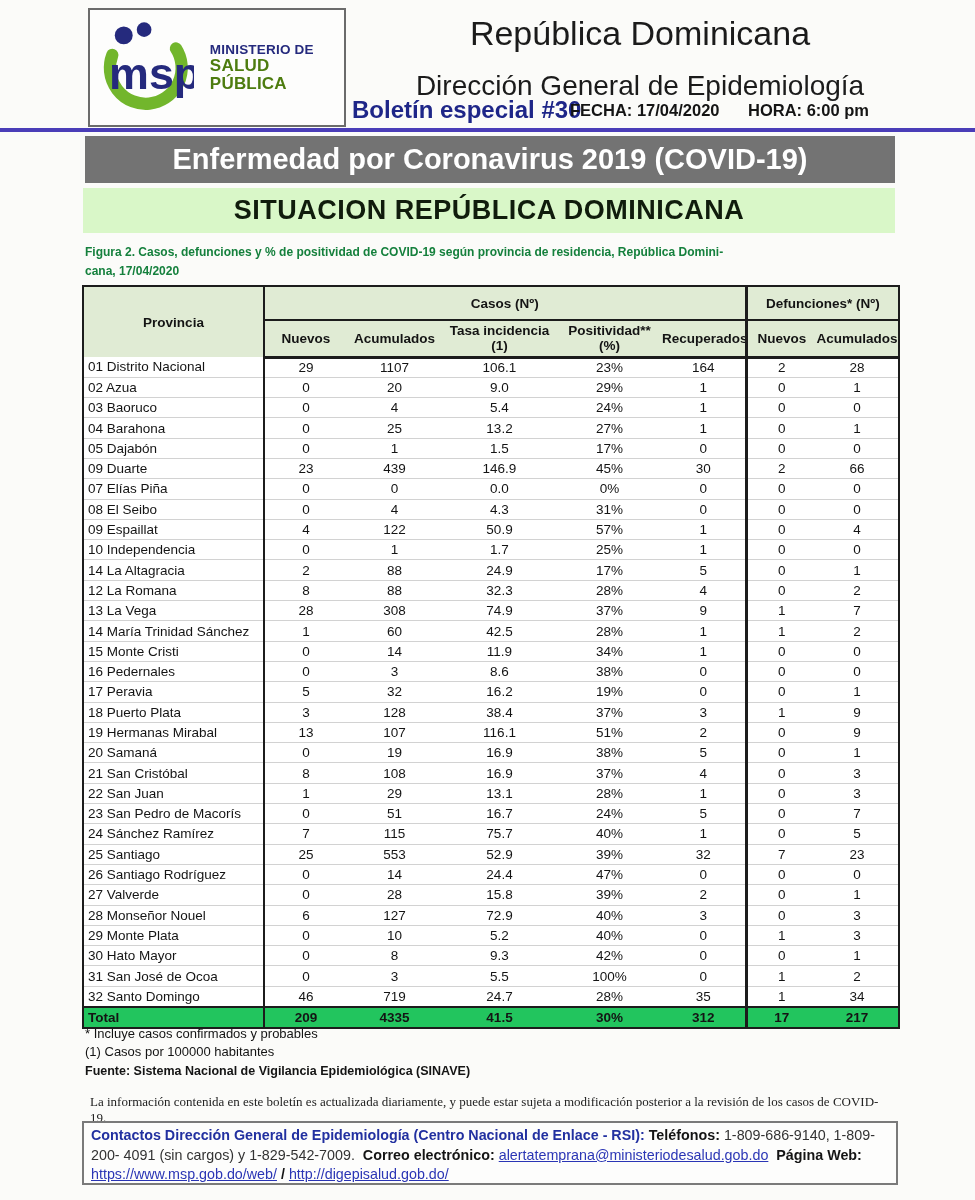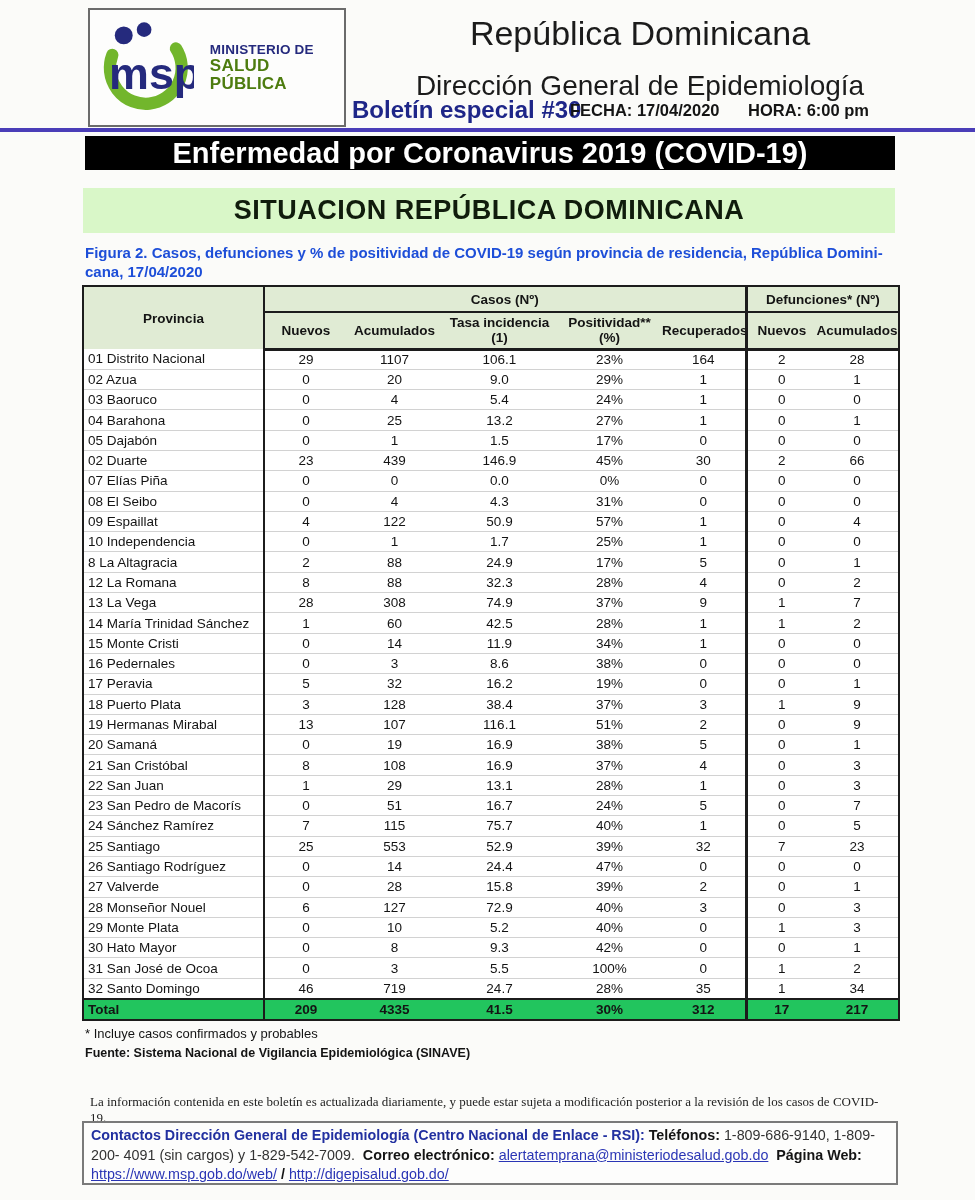--- a/index.html
+++ b/index.html
@@ -26,43 +26,43 @@
   .titles { left:350px; top:14px; width:580px; text-align:center; }
   .titles .t1 { font-size:34px; color:#1b1b1b; }
   .titles .t2 { font-size:28px; color:#1b1b1b; margin-top:17px; }
   .boletin { left:352px; top:96px; font-size:24px; font-weight:bold; color:#1e2688; }
   .fecha   { left:570px; top:101px; font-size:16.5px; font-weight:bold; color:#141414; }
   .hora    { left:748px; top:101px; font-size:16.5px; font-weight:bold; color:#141414; }
   .top-divider { left:0; top:128px; width:975px; height:4px; background:#4a3db8; }
 
   
   .banner-covid {
-    left:85px; top:136px; width:810px; height:34px;
-    background:#000000; color:#fff;
+    left:85px; top:136px; width:810px; height:47px;
+    background:#737373; color:#fff;
     font-size:29px; font-weight:bold;
     display:flex; align-items:center; justify-content:center;
   }
   .banner-situacion {
     left:83px; top:188px; width:812px; height:45px;
     background:#d9f7c8; color:#101c0c;
     font-size:27px; font-weight:bold; letter-spacing:.5px;
     display:flex; align-items:center; justify-content:center;
   }
 
   
-  .fig-caption { left:85px; top:243px; width:815px; font-size:15px; font-weight:bold; line-height:19px; color:#1d4ed8; }
+  .fig-caption { left:85px; top:243px; width:815px; font-size:12px; font-weight:bold; line-height:19px; color:#15803d; }
 
   
   .tbl-wrap { left:82px; top:285px; }
   table { border-collapse:collapse; table-layout:fixed; width:816px; border:2px solid #1c1c1c; background:#fff; }
   th, td { font-size:13.5px; vertical-align:middle; text-align:center; overflow:hidden; white-space:nowrap; }
   thead th { background:#e0ebd4; font-weight:bold; color:#141414; }
   .h-prov { border-right:2px solid #1c1c1c; }
   .h-casos { border-bottom:2px solid #1c1c1c; height:20px; }
-  .h-def { border-bottom:2px solid #1c1c1c; border-left:3px solid #1c1c1c; height:26px; }
+  .h-def { border-bottom:2px solid #1c1c1c; border-left:3px solid #1c1c1c; height:34px; }
   .h-sub th { height:37px; border-bottom:3px solid #1c1c1c; line-height:15px; }
   .h-sub th.def-n { border-left:3px solid #1c1c1c; }
   tbody td { height:20.3px; color:#141414; }
   tbody tr + tr td { border-top:1px solid #d2d2d2; }
   tbody td:first-child { text-align:left; padding-left:4px; border-right:2px solid #1c1c1c; }
   tbody td:nth-child(7) { border-left:3px solid #1c1c1c; }
   tr.total-row td { background:#22c55e; font-weight:bold; border-top:2px solid #1c1c1c; height:21px; }
 
   
   .footnotes { left:85px; top:1025px; width:815px; font-size:13px; line-height:18px; color:#141414; }
@@ -197,21 +197,21 @@
           <td>05 Dajabón</td>
           <td>0</td>
           <td>1</td>
           <td>1.5</td>
           <td>17%</td>
           <td>0</td>
           <td>0</td>
           <td>0</td>
         </tr>
         <tr>
-          <td>02 Duarte</td>
+          <td>09 Duarte</td>
           <td>23</td>
           <td>439</td>
           <td>146.9</td>
           <td>45%</td>
           <td>30</td>
           <td>2</td>
           <td>66</td>
         </tr>
         <tr>
           <td>07 Elías Piña</td>
@@ -247,21 +247,21 @@
           <td>10 Independencia</td>
           <td>0</td>
           <td>1</td>
           <td>1.7</td>
           <td>25%</td>
           <td>1</td>
           <td>0</td>
           <td>0</td>
         </tr>
         <tr>
-          <td>8 La Altagracia</td>
+          <td>14 La Altagracia</td>
           <td>2</td>
           <td>88</td>
           <td>24.9</td>
           <td>17%</td>
           <td>5</td>
           <td>0</td>
           <td>1</td>
         </tr>
         <tr>
           <td>12 La Romana</td>
@@ -482,20 +482,21 @@
           <td>312</td>
           <td>17</td>
           <td>217</td>
         </tr>
       </tbody>
   </table>
 </div>
 
 <div class="abs footnotes">
   <div>* Incluye casos confirmados y probables</div>
+  <div>(1) Casos por 100000 habitantes</div>
   <div class="fuente">Fuente: Sistema Nacional de Vigilancia Epidemiológica (SINAVE)</div>
 </div>
 
 <div class="abs disclaimer">La información contenida en este boletín es actualizada diariamente, y puede estar sujeta a modificación posterior a la revisión de los casos de COVID-19.</div>
 
 <div class="abs contact-box">
   <span class="c-navy">Contactos Dirección General de Epidemiología (Centro Nacional de Enlace - RSI):</span>
   <span class="c-bold">Teléfonos:</span>
   <span class="c-normal">1-809-686-9140, 1-809-200-</span>
   <span class="c-normal">4091 (sin cargos) y 1-829-542-7009.</span>&nbsp;

